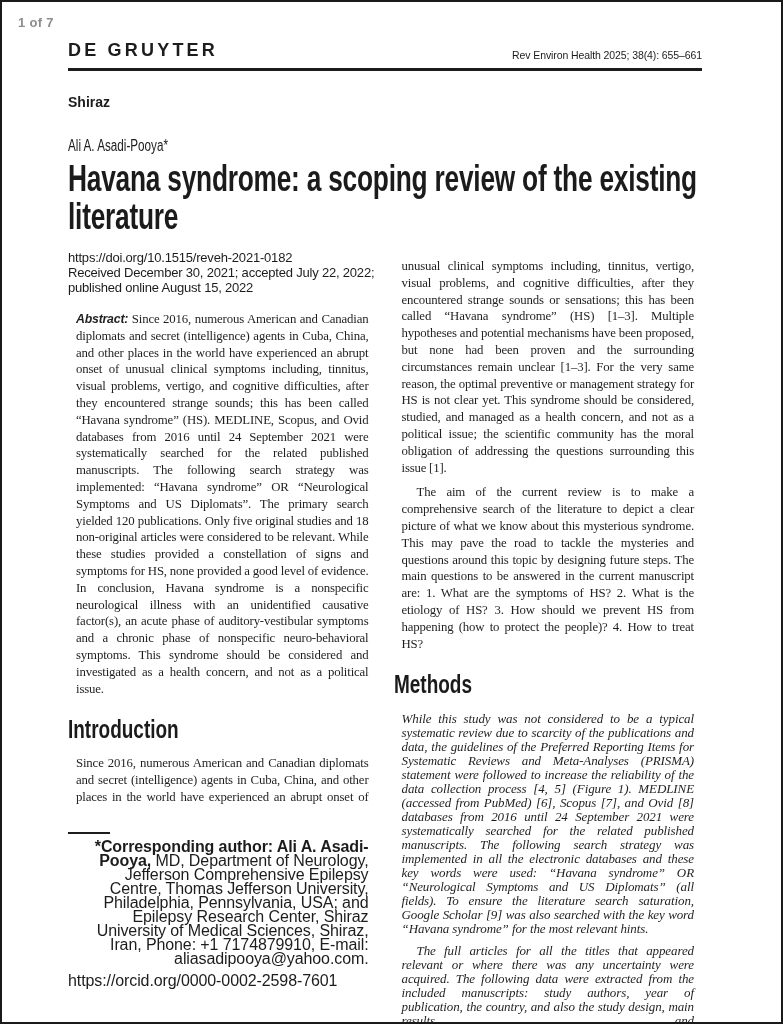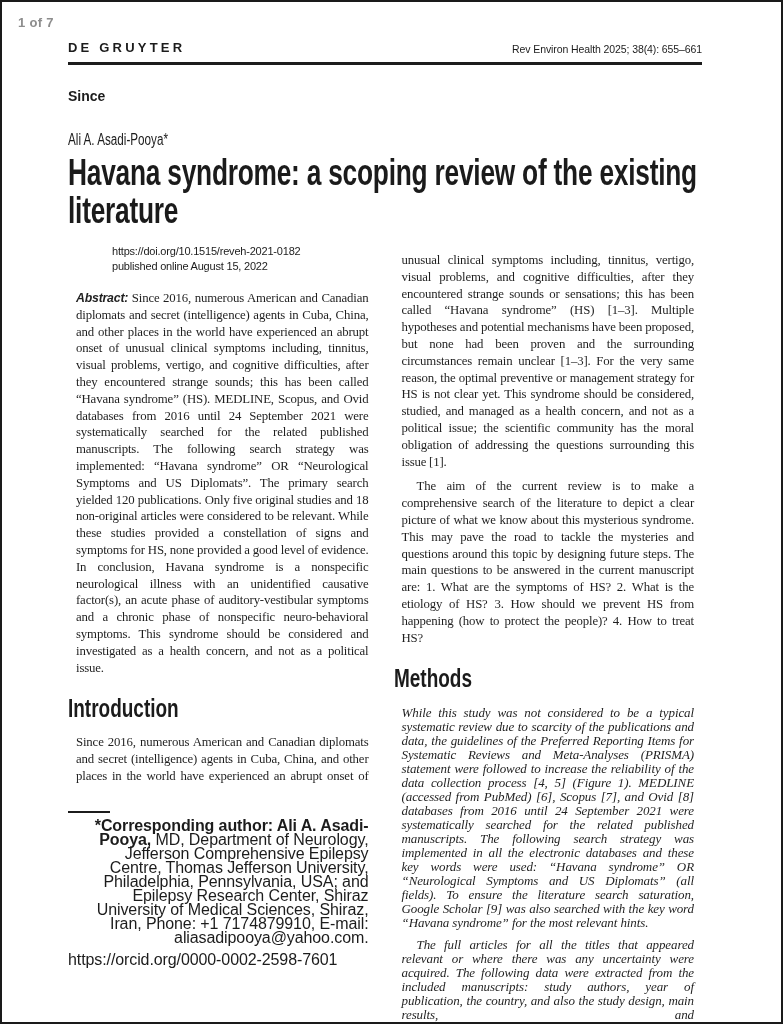--- a/index.html
+++ b/index.html
@@ -31,21 +31,21 @@
     margin-left: 66px;
     margin-right: 79px; 
   }
   .journal-header {
     padding-top: 38px;
     display: flex;
     justify-content: space-between;
     align-items: flex-end;
   }
   .publisher {
-    font-size: 13px;
+    font-size: 18px;
     font-weight: bold;
     letter-spacing: 3.2px;
     color: #1c1c1c;
   }
   .journal-ref {
     font-size: 10.5px;
     letter-spacing: -0.1px;
     color: #1c1c1c;
   }
   .header-rule {
@@ -79,25 +79,24 @@
     transform: scaleX(0.73);
     transform-origin: 0 0;
   }
   .columns {
     display: flex;
     gap: 17px;
     margin-top: 14px;
   }
   .col { flex: 1; min-width: 0; }
   .doi-block {
-    font-size: 11px;
+    font-size: 13px;
     line-height: 15px;
     letter-spacing: -0.2px;
     color: #1c1c1c;
-    margin-left: 44px;
   }
   p { margin: 8px; }
   .body-text {
     font-family: "Liberation Serif", serif;
     font-size: 12.8px;
     line-height: 16.8px;
     letter-spacing: -0.15px;
     word-spacing: -0.3px;
     text-align: justify;
     hyphens: auto;
@@ -173,32 +172,33 @@
   <div class="page-counter">1 of 7</div>
 
   <div class="content">
 
     <div class="journal-header">
       <span class="publisher">DE GRUYTER</span>
       <span class="journal-ref">Rev Environ Health 2025; 38(4): 655–661</span>
     </div>
     <div class="header-rule"></div>
 
-    <div class="article-type">Since</div>
+    <div class="article-type">Shiraz</div>
 
     <div class="author">Ali A. Asadi-Pooya*</div>
 
     <h1 class="title">Havana syndrome: a scoping review of the existing literature</h1>
 
     <div class="columns">
 
       <div class="col col-left">
 
         <div class="doi-block">
           <div>https://doi.org/10.1515/reveh-2021-0182</div>
+          <div>Received December 30, 2021; accepted July 22, 2022;</div>
           <div>published online August 15, 2022</div>
         </div>
 
         <p class="body-text abstract"><span class="inline-label">Abstract:</span> <span>Since 2016, numerous American and Canadian diplomats and secret (intelligence) agents in Cuba, China, and other places in the world have experienced an abrupt onset of unusual clinical symptoms including, tinnitus, visual problems, vertigo, and cognitive difficulties, after they encountered strange sounds; this has been called “Havana syndrome” (HS). MEDLINE, Scopus, and Ovid databases from 2016 until 24 September 2021 were systematically searched for the related published manuscripts. The following search strategy was implemented: “Havana syndrome” OR “Neurological Symptoms and US Diplomats”. The primary search yielded 120 publications. Only five original studies and 18 non-original articles were considered to be relevant. While these studies provided a constellation of signs and symptoms for HS, none provided a good level of evidence. In conclusion, Havana syndrome is a nonspecific neurological illness with an unidentified causative factor(s), an acute phase of auditory-vestibular symptoms and a chronic phase of nonspecific neuro-behavioral symptoms. This syndrome should be considered and investigated as a health concern, and not as a political issue.</span></p>
 
 
         <h2 class="section-heading">Introduction</h2>
 
         <p class="body-text intro-left">Since 2016, numerous American and Canadian diplomats and secret (intelligence) agents in Cuba, China, and other places in the world have experienced an abrupt onset of</p>
 

